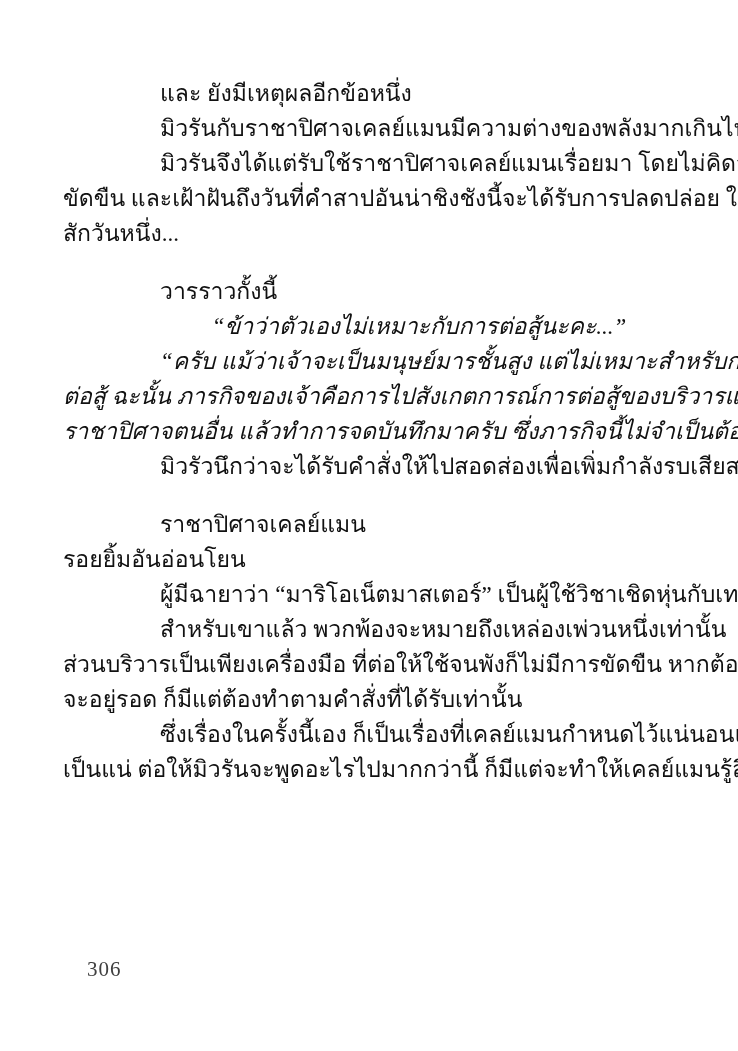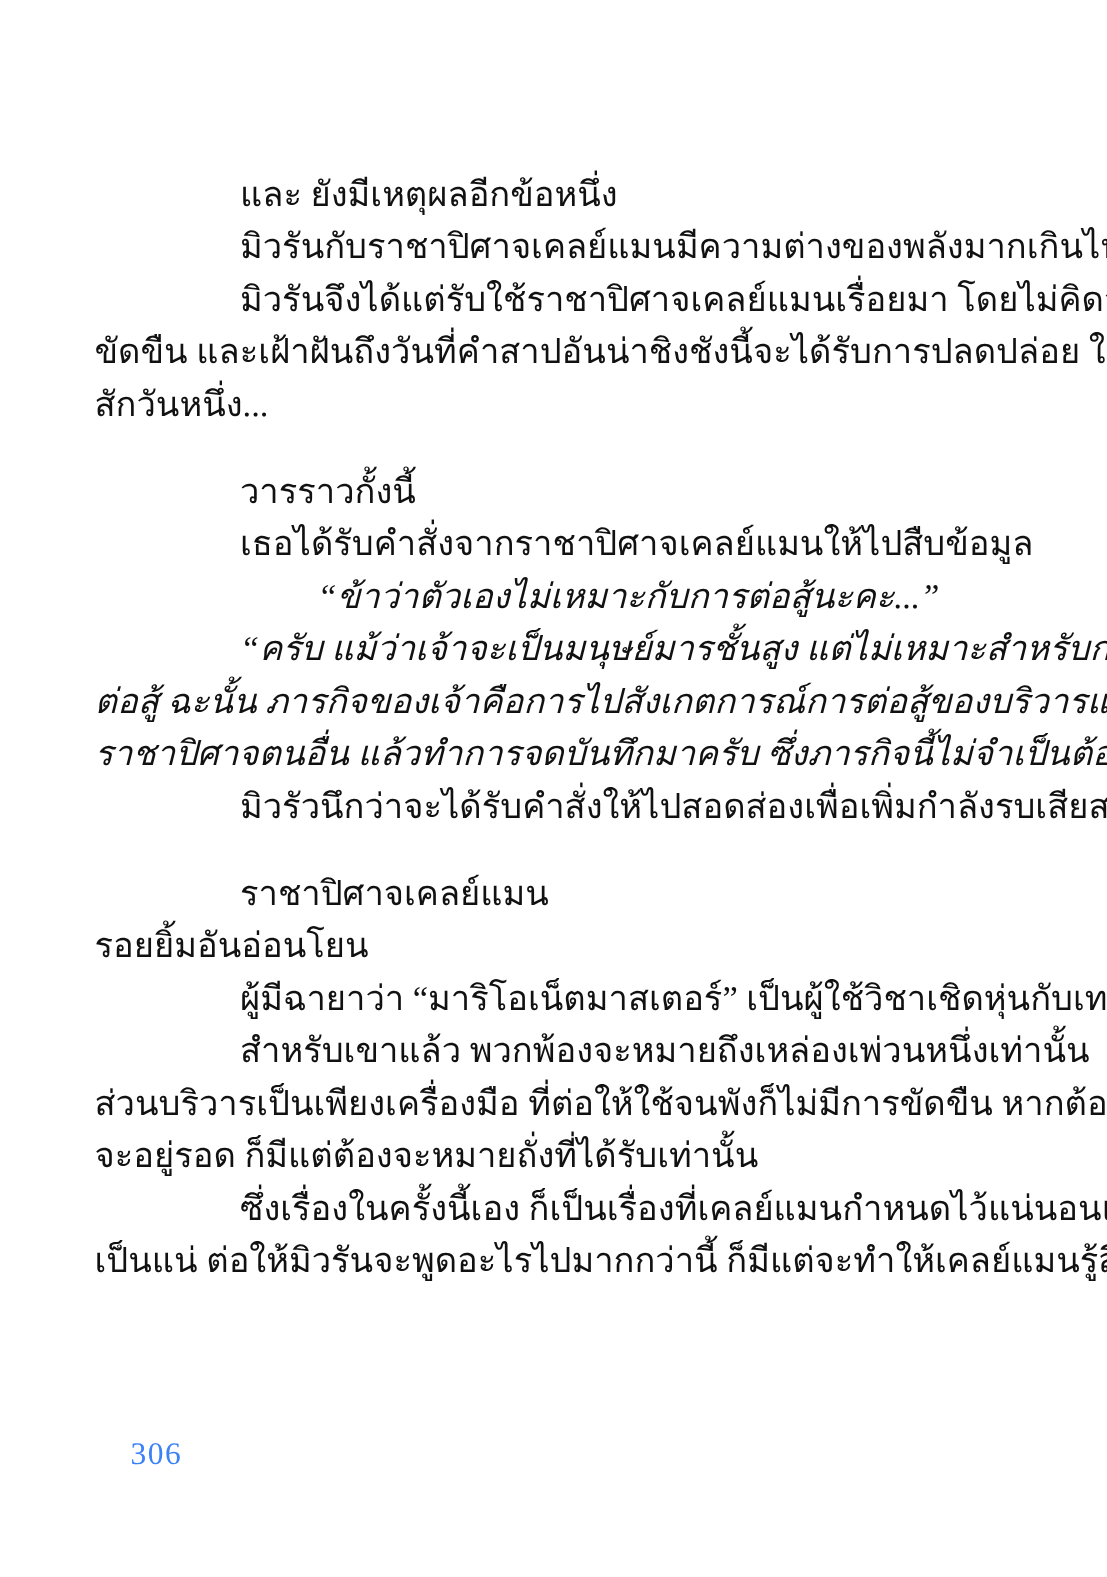--- a/index.html
+++ b/index.html
@@ -18,21 +18,20 @@
     color: #111111;
     font-family: "Liberation Serif", "DejaVu Serif", serif;
     font-size: 23px;
     line-height: 35px;
   }
   .text-block {
     position: absolute;
     top: 76px;
     left: 63px;
     width: 615px;
-    margin-top: 36px;
   }
   .line {
     height: 35px;
     white-space: nowrap;
   }
   .indent {
     padding-left: 97px;
   }
   .gap {
     margin-top: 23px;
@@ -40,46 +39,45 @@
   .italic {
     font-style: italic;
     text-align: center;
   }
   .page-number {
     position: absolute;
     left: 87px;
     top: 952px;
     font-size: 21px;
     letter-spacing: 1px;
-    color: #3b82f6;
+    color: #404040;
   }
 </style>
 </head>
 <body>
 
 <div class="page">
   <div class="text-block">
     <div class="line indent">และ ยังมีเหตุผลอีกข้อหนึ่ง</div>
     <div class="line indent">มิวรันกับราชาปิศาจเคลย์แมนมีความต่างของพลังมากเกินไปจน</div>
     <div class="line indent">มิวรันจึงได้แต่รับใช้ราชาปิศาจเคลย์แมนเรื่อยมา โดยไม่คิดจะ</div>
     <div class="line">ขัดขืน และเฝ้าฝันถึงวันที่คำสาปอันน่าชิงชังนี้จะได้รับการปลดปล่อย ใน</div>
     <div class="line">สักวันหนึ่ง...</div>
 
     <div class="line indent gap">วารราวกั้งนี้</div>
-    <div class="line indent">เธอได้รับคำสั่งจากราชาปิศาจเคลย์แมนให้ไปสืบข้อมูล</div>
     <div class="line indent italic">“ข้าว่าตัวเองไม่เหมาะกับการต่อสู้นะคะ...”</div>
     <div class="line indent italic">“ครับ แม้ว่าเจ้าจะเป็นมนุษย์มารชั้นสูง แต่ไม่เหมาะสำหรับการ</div>
     <div class="line italic">ต่อสู้ ฉะนั้น ภารกิจของเจ้าคือการไปสังเกตการณ์การต่อสู้ของบริวารแห่ง</div>
     <div class="line italic">ราชาปิศาจตนอื่น แล้วทำการจดบันทึกมาครับ ซึ่งภารกิจนี้ไม่จำเป็นต้อง</div>
     <div class="line indent">มิวรัวนึกว่าจะได้รับคำสั่งให้ไปสอดส่องเพื่อเพิ่มกำลังรบเสียสนิท</div>
     <div class="line indent gap">ราชาปิศาจเคลย์แมน</div>
 
     <div class="line">รอยยิ้มอันอ่อนโยน</div>
     <div class="line indent">ผู้มีฉายาว่า “มาริโอเน็ตมาสเตอร์” เป็นผู้ใช้วิชาเชิดหุ่นกับเทคนิค</div>
     <div class="line indent">สำหรับเขาแล้ว พวกพ้องจะหมายถึงเหล่องเพ่วนหนึ่งเท่านั้น</div>
     <div class="line">ส่วนบริวารเป็นเพียงเครื่องมือ ที่ต่อให้ใช้จนพังก็ไม่มีการขัดขืน หากต้องการ</div>
-    <div class="line">จะอยู่รอด ก็มีแต่ต้องจะหมายถั่งที่ได้รับเท่านั้น</div>
+    <div class="line">จะอยู่รอด ก็มีแต่ต้องทำตามคำสั่งที่ได้รับเท่านั้น</div>
     <div class="line indent">ซึ่งเรื่องในครั้งนี้เอง ก็เป็นเรื่องที่เคลย์แมนกำหนดไว้แน่นอนแล้ว</div>
     <div class="line">เป็นแน่ ต่อให้มิวรันจะพูดอะไรไปมากกว่านี้ ก็มีแต่จะทำให้เคลย์แมนรู้สึก</div>
   </div>
 
   <div class="page-number">306</div>
 </div>
 
 </body></html>

